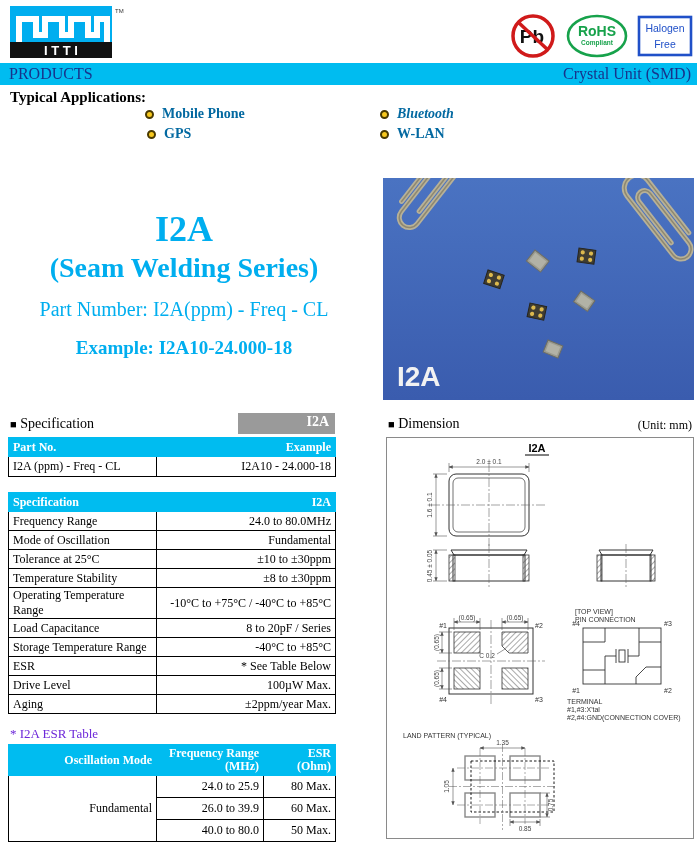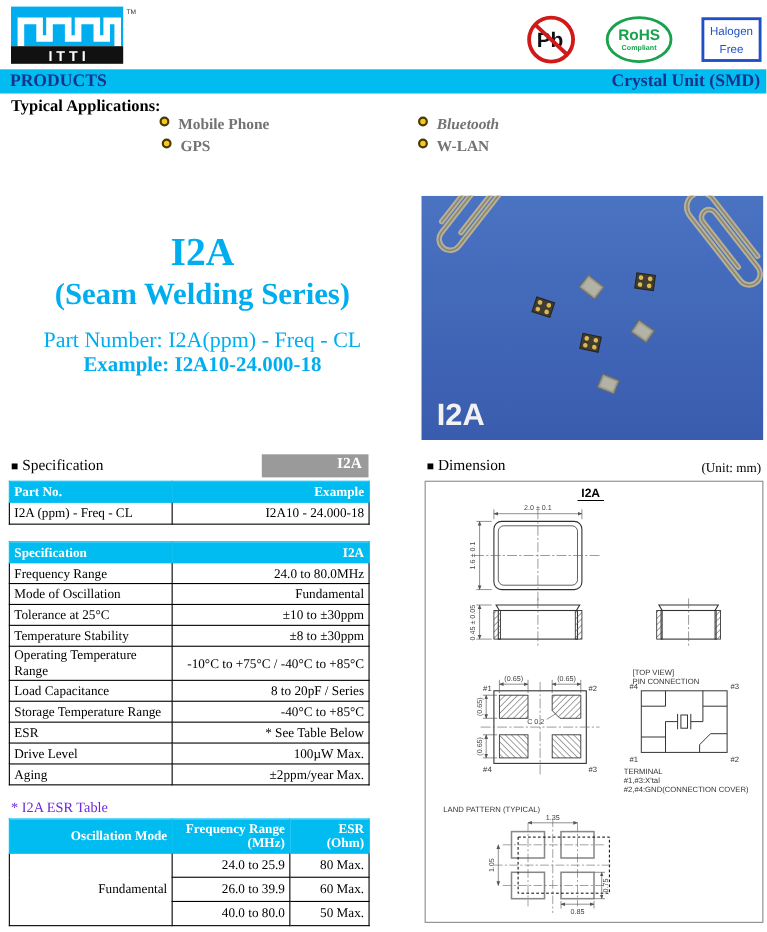--- a/index.html
+++ b/index.html
@@ -4,42 +4,42 @@
 <style>
   * { margin:0; padding:0; box-sizing:border-box; }
   html,body { background:#fff; }
   body { font-family:"Liberation Serif", serif; }
   .page { position:relative; width:697px; height:847px; background:#fff; overflow:hidden; }
 
   
   .logo { position:absolute; left:8px; top:4px; }
 
   
-  .badges { position:absolute; right:4px; top:12px; display:flex; align-items:center; gap:24px; }
+  .badges { position:absolute; right:4px; top:12px; display:flex; align-items:center; gap:8px; }
 
   
   .products-bar { position:absolute; left:0; top:63px; width:697px; height:22px;
     background:#00BCF0; display:flex; justify-content:space-between; align-items:center;
     padding:0 6px 0 9px; }
-  .products-bar .lbl { font-weight:bold; font-size:16px; color:#17338B; }
+  .products-bar .lbl { font-weight:normal; font-size:16px; color:#17338B; }
 
   
   .apps-title { position:absolute; left:10px; top:89px; font-weight:bold; font-size:15px; color:#000; }
-  .app-item { position:absolute; font-weight:bold; font-size:14px; color:#737373; display:flex; align-items:flex-start; }
+  .app-item { position:absolute; font-weight:bold; font-size:14px; color:#0369a1; display:flex; align-items:center; }
   .bullet { display:inline-block; width:9px; height:9px; border-radius:50%;
     background:#F7C81E; border:2px solid #4a3a00; margin-right:8px; flex:0 0 auto; }
   .app-mobile { left:145px; top:106px; } .app-gps { left:147px; top:126px; }
   .app-bt { left:380px; top:106px;font-style:italic; }   .app-wlan { left:380px; top:126px; }
 
   
   .intro { position:absolute; left:10px; top:210px; width:348px; text-align:center; color:#00AEEF; }
   .intro .model { font-size:36px; font-weight:bold; line-height:1.1; }
   .intro .series { font-size:28px; font-weight:bold; margin-top:2px; }
   .intro .pn { font-size:20px; font-weight:normal; margin-top:14px; }
-  .intro .ex { font-size:19px; font-weight:bold; }
+  .intro .ex { font-size:19px; font-weight:bold; margin-top:16px; }
 
   
   .photo { position:absolute; left:383px; top:178px; width:311px; height:222px; }
 
   
   .sec-head { position:absolute; font-size:14px; color:#000; }
   .sec-head .sq { font-size:11px; }
   .spec-head { left:10px; top:416px; }
   .dim-head { left:388px; top:416px; }
   .unit-lbl { position:absolute; right:5px; top:418px; font-size:12px; color:#000; }

